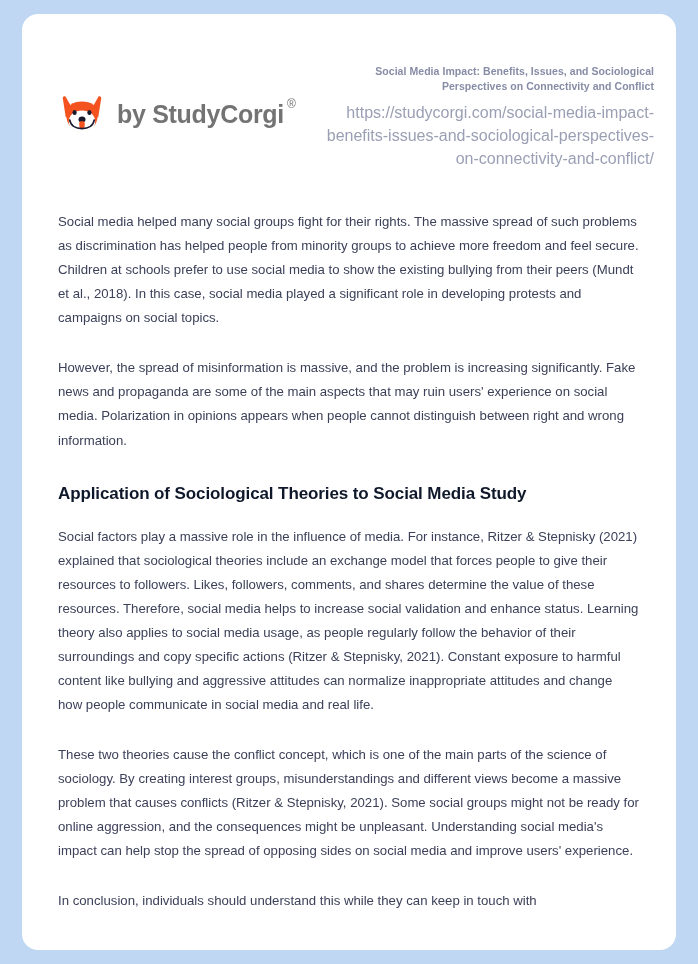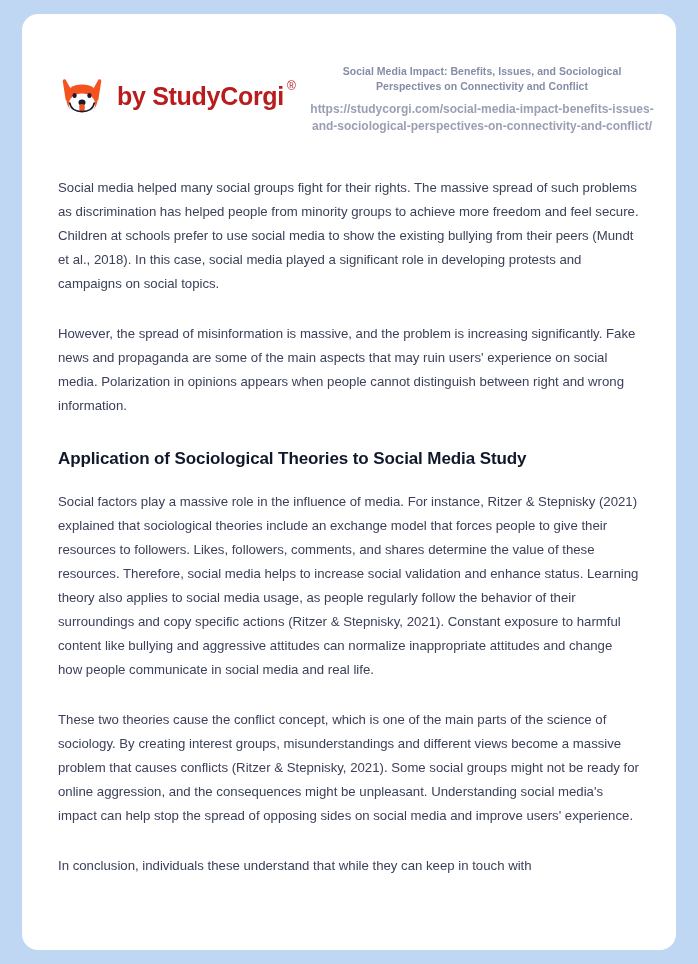--- a/index.html
+++ b/index.html
@@ -48,52 +48,52 @@
     height: 48px;
     display: block;
     flex: 0 0 auto;
   }
 
   .wordmark {
     display: flex;
     align-items: flex-start;
     font-size: 25px;
     font-weight: bold;
-    color: #b91c1c;
+    color: #737373;
     letter-spacing: -0.3px;
     white-space: nowrap;
     line-height: 1;
   }
   .wordmark .reg {
     font-size: 12px;
     font-weight: normal;
     margin-left: 3px;
     position: relative;
     top: -4px;
   }
 
   .header-meta {
     flex: 0 1 auto;
-    text-align: center;
+    text-align: right;
     max-width: 344px;
     padding-top: 2px;
   }
 
   .header-title {
     font-size: 10.5px;
     font-weight: bold;
     color: #878ca6;
     line-height: 1.42;
     letter-spacing: 0.05px;
     margin: 0 0 7px 0;
   }
 
   .header-url {
-    font-size: 12px;
-    font-weight: bold;
+    font-size: 16px;
+    font-weight: normal;
     color: #9a9fb4;
     line-height: 1.45;
     margin: 0;
     word-break: break-word;
   }
 
   
   .doc-body {
     padding: 0 36px 0 36px;
     margin-top: 40px;
@@ -158,17 +158,17 @@
 
     <p class="para">However, the spread of misinformation is massive, and the problem is increasing significantly. Fake news and propaganda are some of the main aspects that may ruin users' experience on social media. Polarization in opinions appears when people cannot distinguish between right and wrong information.</p>
 
     <h2 class="section-heading first">Application of Sociological Theories to Social Media Study</h2>
 
     <p class="para">Social factors play a massive role in the influence of media. For instance, Ritzer &amp; Stepnisky (2021) explained that sociological theories include an exchange model that forces people to give their resources to followers. Likes, followers, comments, and shares determine the value of these resources. Therefore, social media helps to increase social validation and enhance status. Learning theory also applies to social media usage, as people regularly follow the behavior of their surroundings and copy specific actions (Ritzer &amp; Stepnisky, 2021). Constant exposure to harmful content like bullying and aggressive attitudes can normalize inappropriate attitudes and change how people communicate in social media and real life.</p>
 
     <p class="para">These two theories cause the conflict concept, which is one of the main parts of the science of sociology. By creating interest groups, misunderstandings and different views become a massive problem that causes conflicts (Ritzer &amp; Stepnisky, 2021). Some social groups might not be ready for online aggression, and the consequences might be unpleasant. Understanding social media's impact can help stop the spread of opposing sides on social media and improve users' experience.</p>
 
 
-    <p class="para">In conclusion, individuals these understand that while they can keep in touch with</p>
+    <p class="para">In conclusion, individuals should understand this while they can keep in touch with</p>
 
   </div>
 
 </div>
 
 </body></html>

